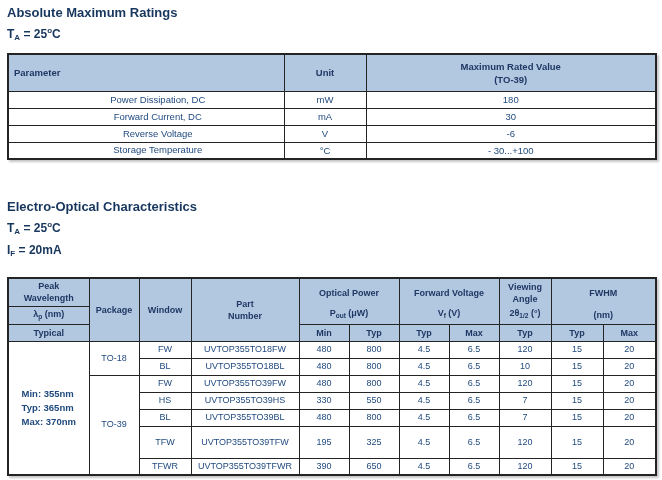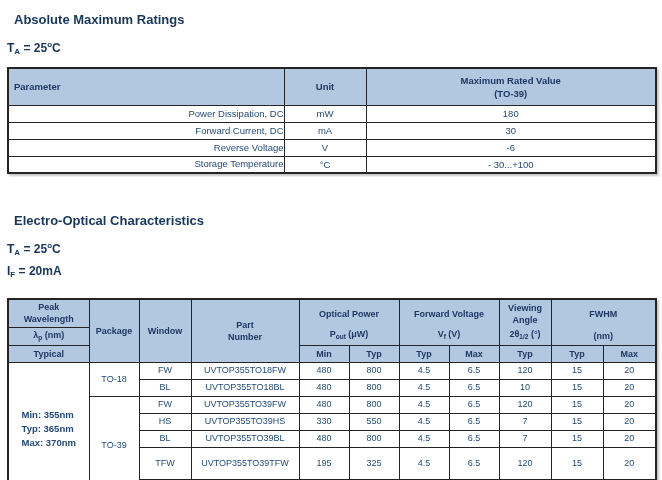--- a/index.html
+++ b/index.html
@@ -11,21 +11,21 @@
   }
   *{box-sizing:border-box;}
   html,body{margin:0;padding:0;}
   body{
     width:662px;height:480px;overflow:hidden;background:#ffffff;
     font-family:"Liberation Sans", sans-serif;color:var(--body_text);
   }
   .page{padding:4px 7px 0 7px;}
   .section-title{
     font-size:13px;font-weight:bold;color:var(--title_text);
-    margin:7px;line-height:17px;
+    margin:0;line-height:17px;
   }
   .cond{
     font-size:12px;font-weight:bold;color:var(--title_text);line-height:19px;
   }
   .cond sub{font-size:8px;vertical-align:-2px;font-weight:bold;}
   .cond sup{font-size:8px;vertical-align:5px;font-weight:bold;}
 
   table{
     border-collapse:collapse;table-layout:fixed;width:648px;
     border:2px solid var(--border);
@@ -38,21 +38,21 @@
     color:var(--body_text);
   }
   .hcell{
     background:var(--header_bg);color:var(--header_text);
     font-weight:bold;
   }
   sub{font-size:6.5px;vertical-align:-2px;}
   .t1{margin-top:6px;}
   .t1 td{font-size:9.5px;}
   .t1 .hcell{font-size:9.5px;line-height:13px;}
-  .t1 .pcell{text-align:right;padding-left:23px;line-height:12px;}
+  .t1 .pcell{text-align:center;padding-left:23px;line-height:12px;}
   .t1 .hleft{text-align:left;padding-left:5px;}
 
   .t2 td{font-size:9px;line-height:11px;}
   .t2 .hcell{font-size:9px;line-height:12px;}
   .grp-top{height:27px;display:flex;align-items:center;justify-content:center;flex-direction:column;}
   .grp-bot{height:17px;display:flex;align-items:center;justify-content:center;}
   .wl{background:#fff;}
   .wl-in{display:inline-block;text-align:left;font-weight:bold;line-height:14px;font-size:9.5px;}
 
   .mt2{margin-top:38px;}

